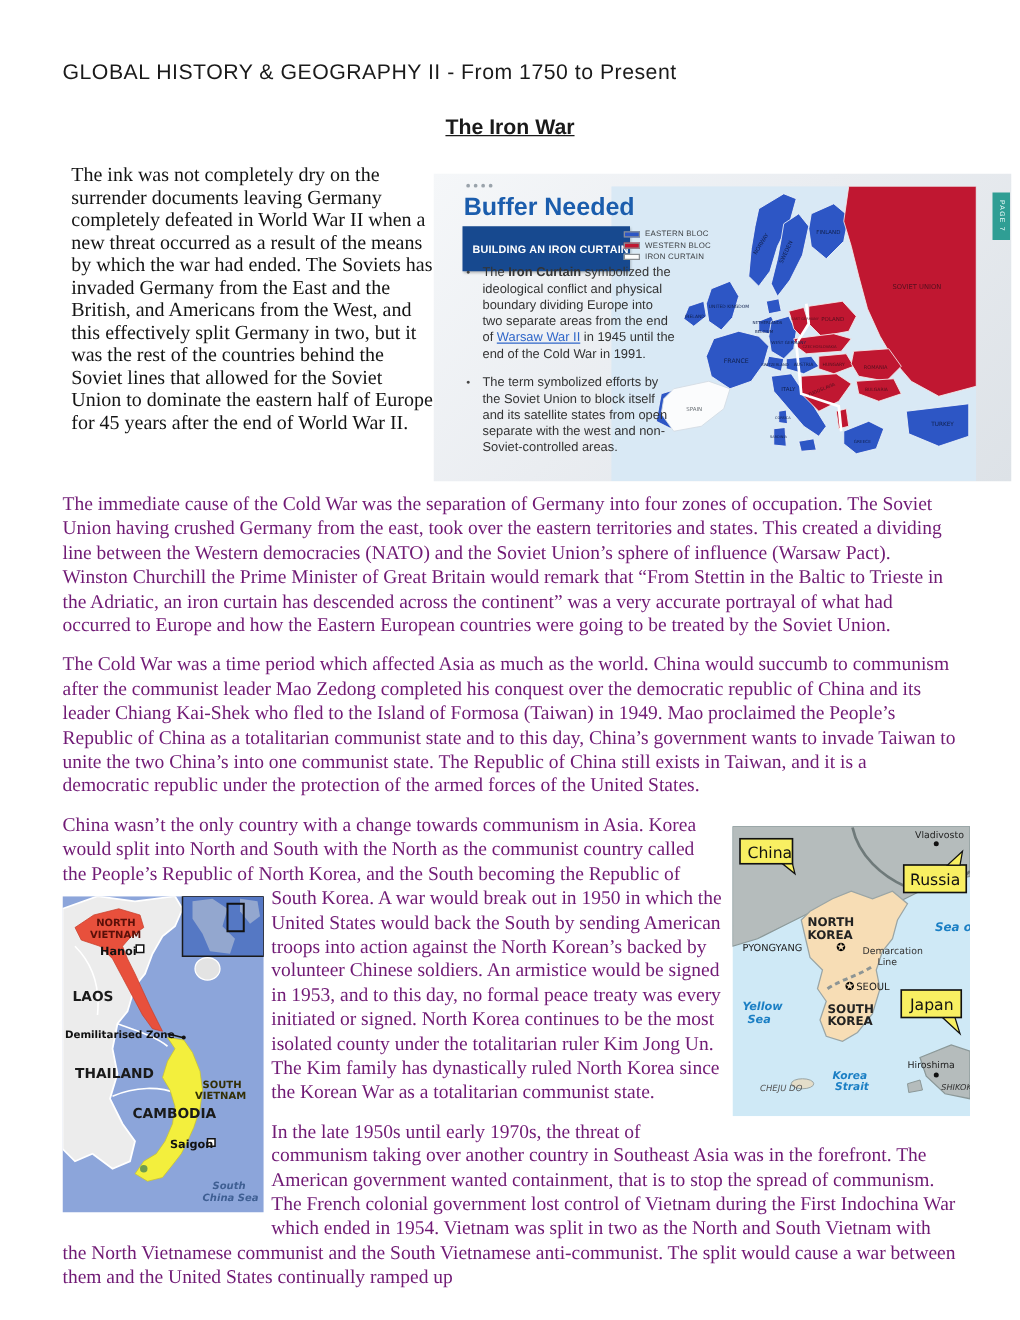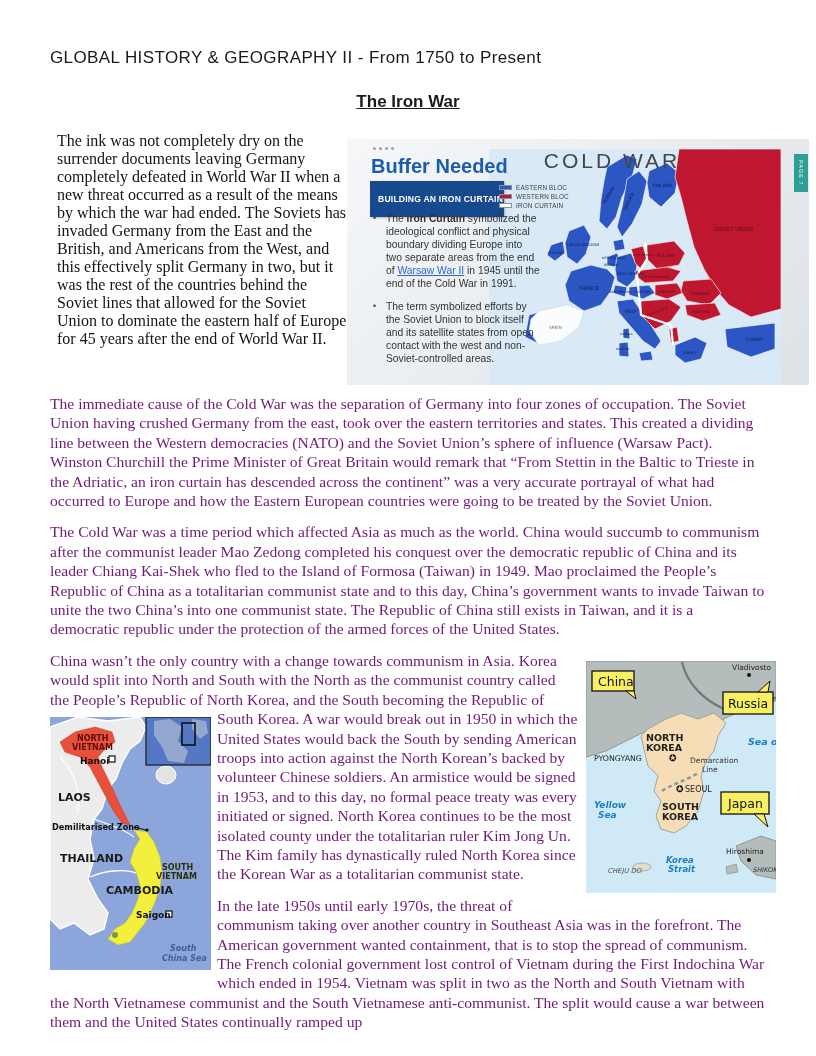--- a/index.html
+++ b/index.html
@@ -149,21 +149,20 @@
 
       <div class="slide-dots">
           <i></i>
           <i></i>
           <i></i>
           <i></i>
         </div>
       <div class="slide-title">Buffer Needed</div>
       <div class="slide-box">BUILDING AN IRON CURTAIN</div>
 
-      <div class="cold-war-title">COLD WAR</div>
 
       <div class="legend">
         <div class="legend-row">
           <i class="sw sw-eastern"></i>
           <span>EASTERN BLOC</span>
         </div>
         <div class="legend-row">
           <i class="sw sw-western"></i>
           <span>WESTERN BLOC</span>
         </div>
@@ -173,21 +172,21 @@
         </div>
       </div>
 
       <div class="slide-bullets">
         <div class="bullet">
           <span class="dot">•</span>
           <div class="btxt"><span>The </span><b>Iron Curtain</b><span> symbolized the ideological conflict and physical boundary dividing Europe into two separate areas from the end of </span><a>Warsaw War II</a><span> in 1945 until the end of the Cold War in 1991.</span></div>
         </div>
         <div class="bullet">
           <span class="dot">•</span>
-          <div class="btxt">The term symbolized efforts by the Soviet Union to block itself and its satellite states from open contact with the west and non-Soviet-controlled areas.</div>
+          <div class="btxt">The term symbolized efforts by the Soviet Union to block itself and its satellite states from open separate with the west and non-Soviet-controlled areas.</div>
         </div>
       </div>
 
       <div class="page-tag">PAGE 7</div>
     </div>
   </div>
 
   <p class="body-text">The immediate cause of the Cold War was the separation of Germany into four zones of occupation. The Soviet Union having crushed Germany from the east, took over the eastern territories and states. This created a dividing line between the Western democracies (NATO) and the Soviet Union’s sphere of influence (Warsaw Pact). Winston Churchill the Prime Minister of Great Britain would remark that “From Stettin in the Baltic to Trieste in the Adriatic, an iron curtain has descended across the continent” was a very accurate portrayal of what had occurred to Europe and how the Eastern European countries were going to be treated by the Soviet Union.</p>
   <p class="body-text">The Cold War was a time period which affected Asia as much as the world. China would succumb to communism after the communist leader Mao Zedong completed his conquest over the democratic republic of China and its leader Chiang Kai-Shek who fled to the Island of Formosa (Taiwan) in 1949. Mao proclaimed the People’s Republic of China as a totalitarian communist state and to this day, China’s government wants to invade Taiwan to unite the two China’s into one communist state. The Republic of China still exists in Taiwan, and it is a democratic republic under the protection of the armed forces of the United States.</p>
 

